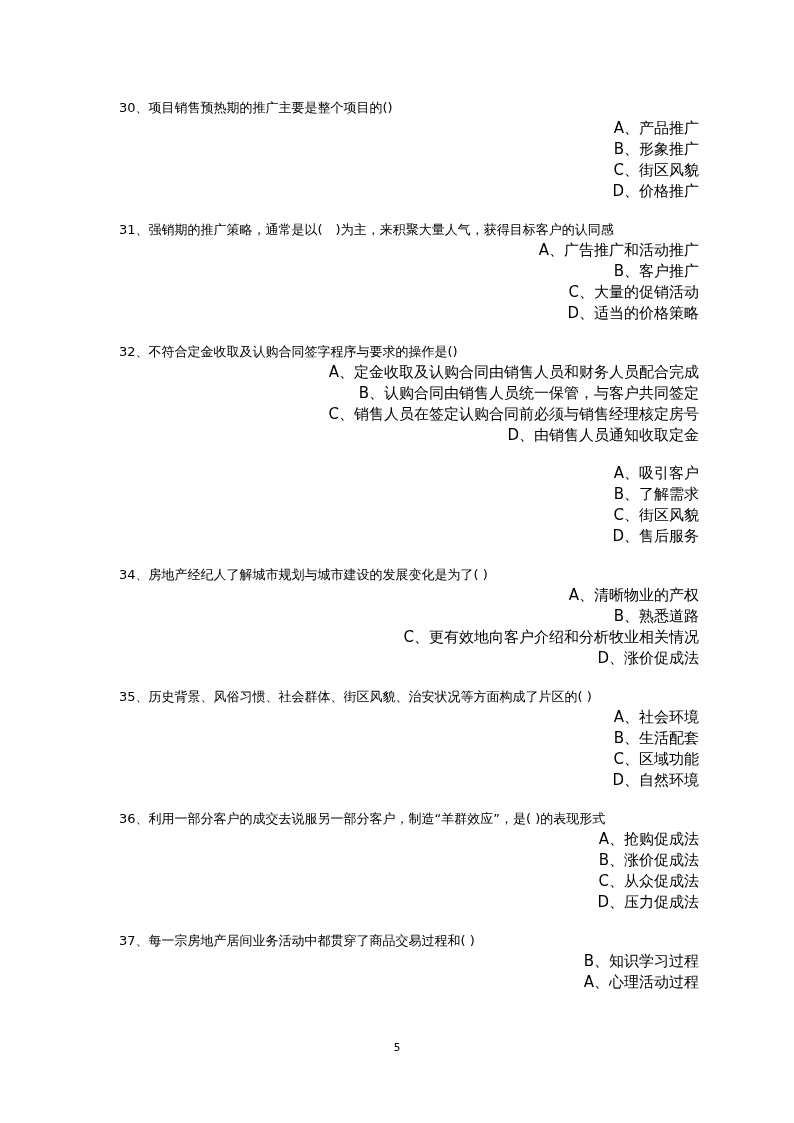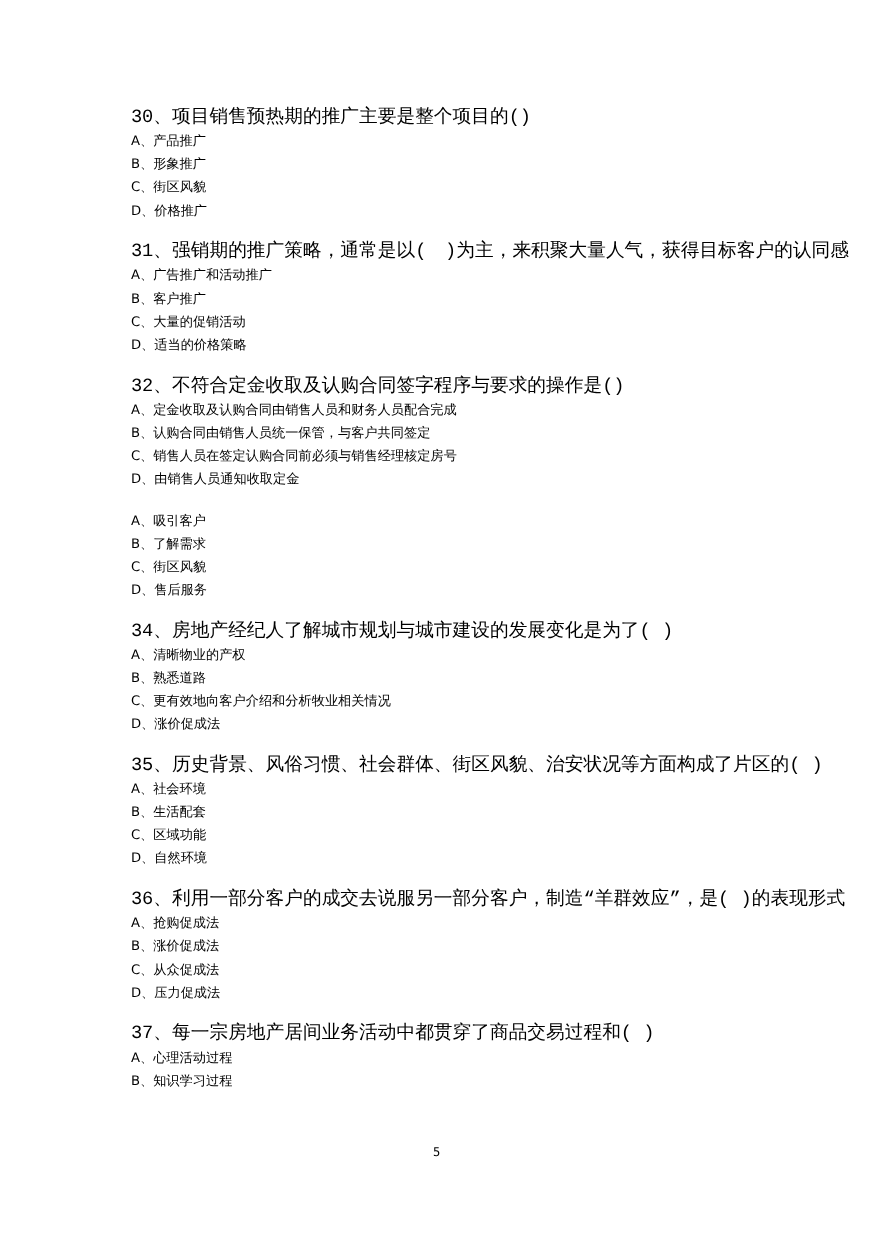--- a/index.html
+++ b/index.html
@@ -33,25 +33,25 @@
       margin: 0 0 17px 0;
     }
     .line {
       font-size: 13px;
       line-height: 21px;
       height: 21px;
       white-space: nowrap;
       letter-spacing: 0px;
     }
     .stem {
-      font-size: 17px;
-      font-family: Liberation Mono, monospace;
+      font-size: 13px;
     }
     .option {
-      font-size: 12px;
+      font-size: 15px;
+      text-align: right;
     }
     .page-number {
       position: absolute;
       left: 0;
       width: 794px;
       top: 1041px;
       text-align: center;
       font-family: "DejaVu Sans Mono", "Liberation Mono", monospace;
       font-size: 11px;
       color: #000000;
@@ -113,20 +113,20 @@
     <div class="question">
       <div class="line stem">36、利用一部分客户的成交去说服另一部分客户，制造“羊群效应”，是( )的表现形式</div>
       <div class="line option">A、抢购促成法</div>
       <div class="line option">B、涨价促成法</div>
       <div class="line option">C、从众促成法</div>
       <div class="line option">D、压力促成法</div>
     </div>
 
     <div class="question">
       <div class="line stem">37、每一宗房地产居间业务活动中都贯穿了商品交易过程和( )</div>
+      <div class="line option">B、知识学习过程</div>
       <div class="line option">A、心理活动过程</div>
-      <div class="line option">B、知识学习过程</div>
     </div>
 
   </div>
 
   <div class="page-number">5</div>
 </div>
 
 </body></html>

